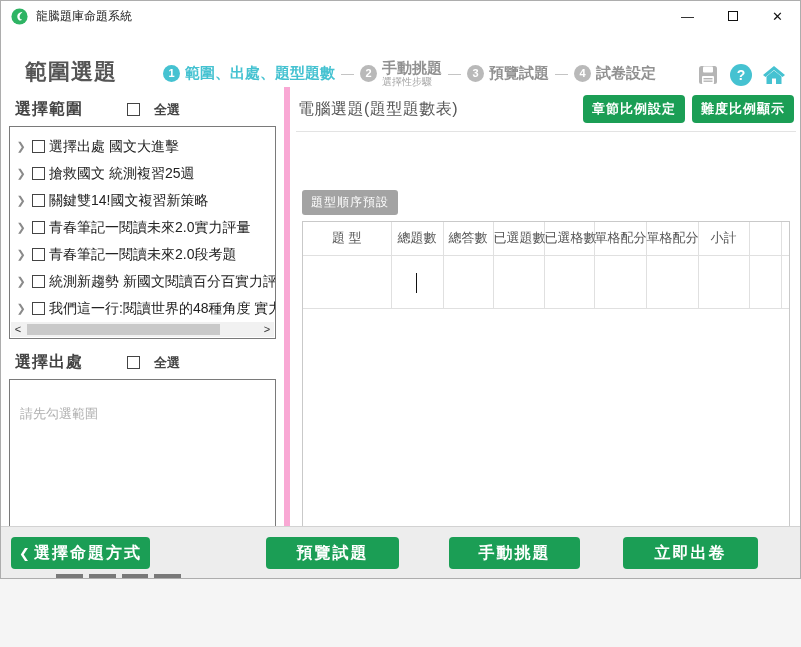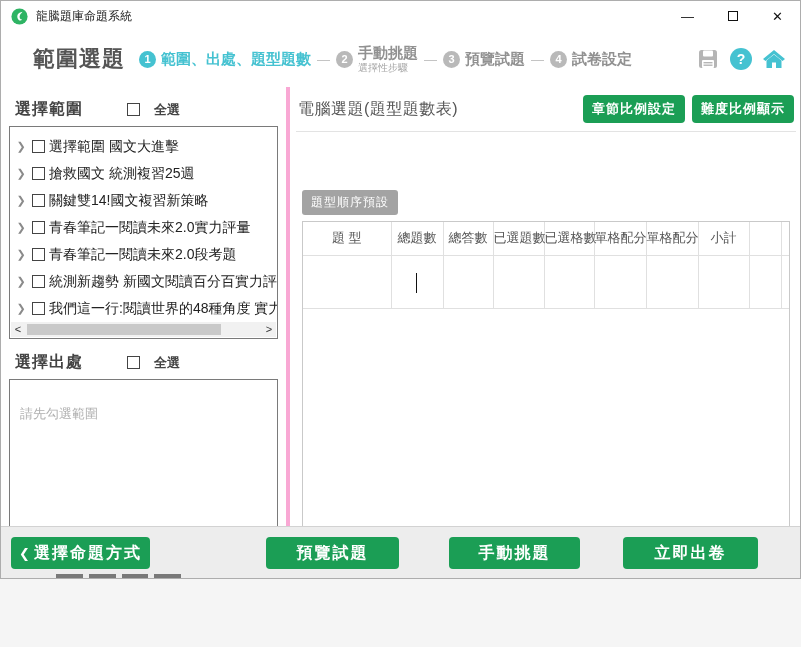--- a/index.html
+++ b/index.html
@@ -11,40 +11,40 @@
   }
   
   .titlebar { height:30px; display:flex; align-items:center; padding:0 0 0 10px; background:#fff; }
   .app-logo { width:17px; height:17px; margin-right:8px; }
   .app-title { font-size:12px; color:#222; }
   .win-controls { margin-left:auto; display:flex; align-items:center; height:100%; }
   .win-btn { width:45px; height:100%; display:flex; align-items:center; justify-content:center;
              font-size:13px; color:#111; cursor:pointer; }
   .win-btn .maxbox { width:10px; height:10px; border:1px solid #111; display:block; }
   
-  .header { height:56px; display:flex; align-items:center; padding:0 14px 0 32px; }
+  .header { height:56px; display:flex; align-items:flex-end; padding:0 14px 0 24px;gap:32px; }
   .page-title { font-size:22px; font-weight:bold; color:#555; letter-spacing:1px; margin-right:14px; }
   .stepper { display:flex; align-items:center; }
   .step { display:flex; align-items:center; cursor:pointer; }
   .step-num { width:17px; height:17px; border-radius:50%; background:#b9b9b9; color:#fff;
               font-size:11px; font-weight:bold; display:flex; align-items:center; justify-content:center;
               margin-right:5px; flex:none; }
   .step.active .step-num { background:#45c2d1; }
   .step-texts { display:flex; flex-direction:column; line-height:1.1; }
   .step-label { font-size:15px; font-weight:bold; color:#919191; white-space:nowrap; }
   .step.active .step-label { color:#45c2d1; }
   .step-sub { font-size:10px; color:#a5a5a5; white-space:nowrap; }
   .step-dash { color:#bdbdbd; margin:0 6px; font-size:13px; }
   .header-icons { margin-left:auto; display:flex; align-items:center; gap:9px; }
   .hicon { width:24px; height:24px; display:flex; align-items:center; justify-content:center; cursor:pointer; }
   .help-circle { width:22px; height:22px; border-radius:50%; background:#45c2d1; color:#fff;
                  font-weight:bold; font-size:14px; display:flex; align-items:center; justify-content:center; }
   
   .content { display:flex; height:510px; }
-  .left-panel { width:289px; flex:none; padding:12px 8px 0 8px; border-right:4px solid #f9a8d4; }
+  .left-panel { width:289px; flex:none; padding:12px 8px 0 8px; border-right:6px solid #f9a8d4; }
   .section-head { display:flex; align-items:center; margin:0 0 6px 6px; }
   .section-title { font-size:16px; font-weight:bold; color:#444; letter-spacing:1px; }
   .cb-group { display:flex; align-items:center; margin-left:44px; cursor:pointer;gap:11px; }
   .cb { width:13px; height:13px; border:1px solid #444; background:#fff; display:inline-block; flex:none; }
   .cb-label { font-size:13px; font-weight:bold; color:#444; margin-left:3px; }
   .tree-box { position:relative; height:213px; border:1px solid #7a7a7a; background:#fff; overflow:hidden; }
   .tree-items { padding:6px 0 0 4px; }
   .tree-item { display:flex; align-items:center; height:27px; white-space:nowrap; cursor:pointer; }
   .chev { color:#8a8a8a; font-size:11px; width:14px; text-align:center; flex:none;
           border-bottom:1px dotted #bbb; border-bottom:none; }
@@ -188,21 +188,21 @@
         <span class="cb-group">
           <span class="cb"></span>
           <span class="cb-label">全選</span>
         </span>
       </div>
       <div class="tree-box">
         <div class="tree-items">
             <div class="tree-item">
               <span class="chev">❯</span>
               <span class="cb"></span>
-              <span class="tree-label">選擇範圍 國文大進擊</span>
+              <span class="tree-label">選擇出處 國文大進擊</span>
             </div>
             <div class="tree-item">
               <span class="chev">❯</span>
               <span class="cb"></span>
               <span class="tree-label">搶救國文 統測複習25週</span>
             </div>
             <div class="tree-item">
               <span class="chev">❯</span>
               <span class="cb"></span>
               <span class="tree-label">關鍵雙14!國文複習新策略</span>

